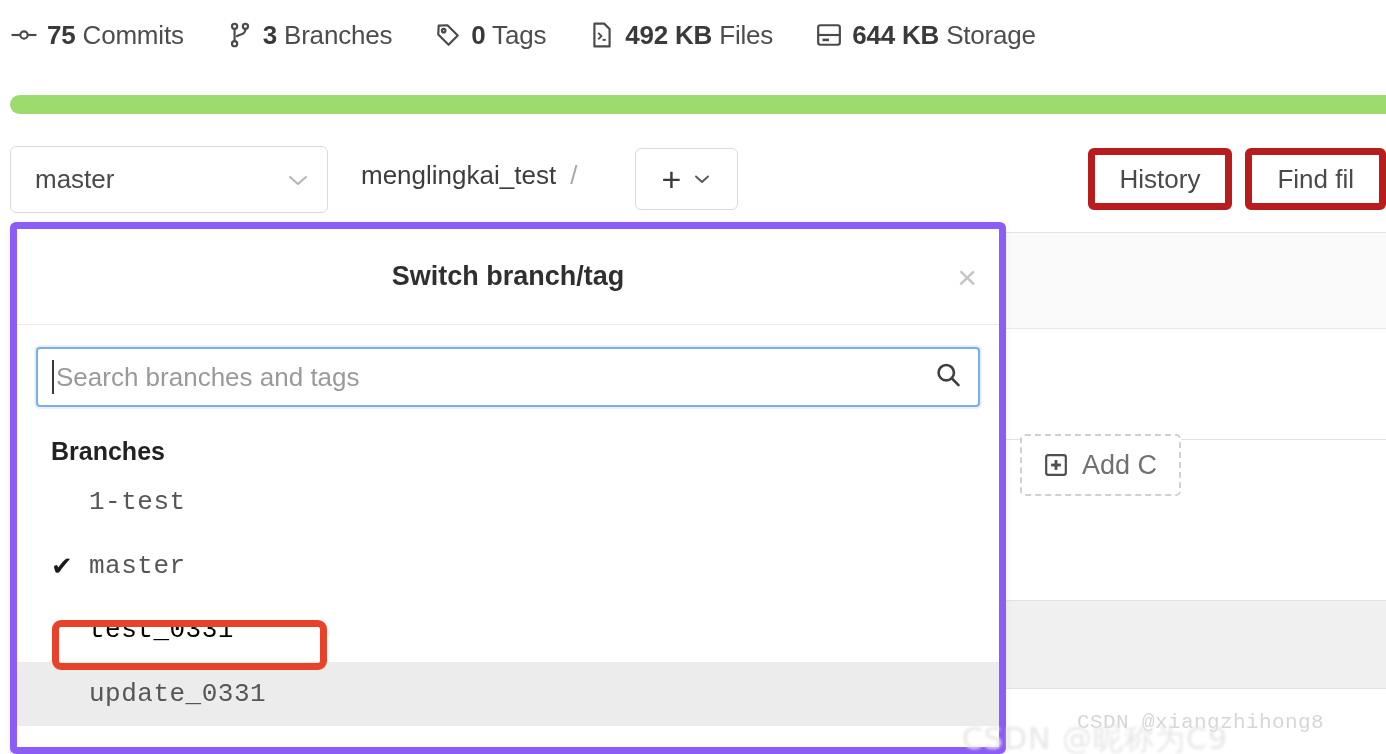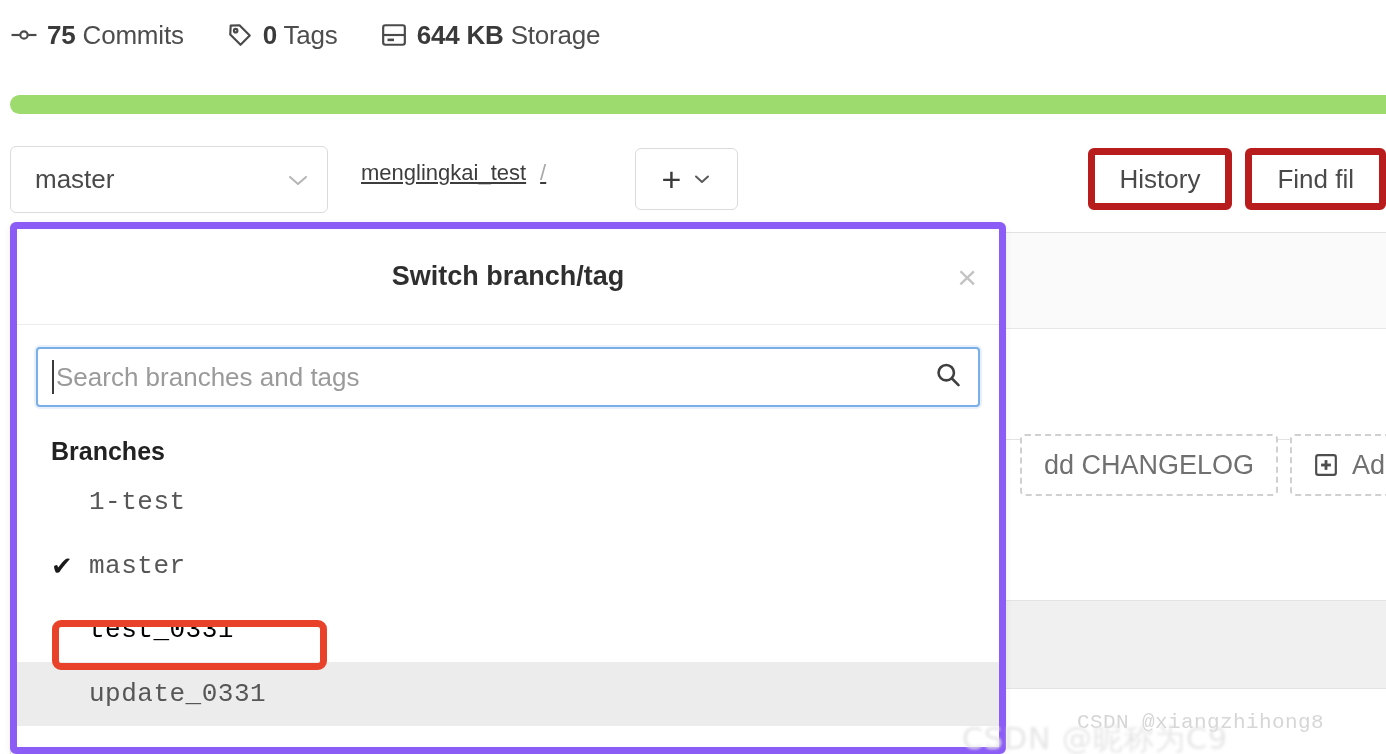--- a/index.html
+++ b/index.html
@@ -37,21 +37,21 @@
   .branch-select {
     position: absolute; left: 10px; top: 6px; width: 318px; height: 67px;
     border: 1px solid #dbdbdb; border-radius: 6px; background: #fff;
     display: flex; align-items: center; padding: 0 18px 0 24px;
   }
   .branch-select .label { font-size: 26px; color: #4a4a4a; flex: 1; }
   .branch-select .caret { color: #b5b5b5; font-size: 20px; line-height: 1; }
 
   .breadcrumb {
     position: absolute; left: 361px; top: 20px;
-    font-size: 22px; color: #3d3d3d; display: flex; align-items: center; gap: 14px; text-decoration: underline;
+    font-size: 26px; color: #3d3d3d; display: flex; align-items: center; gap: 14px;
   }
   .breadcrumb .sep { color: #a8a8a8; }
 
   .add-btn {
     position: absolute; left: 635px; top: 8px; width: 103px; height: 62px;
     border: 1px solid #dbdbdb; border-radius: 6px; background: #fff;
     display: flex; align-items: center; justify-content: center; gap: 12px;
   }
   .add-btn .plus { font-size: 34px; color: #3a3a3a; line-height: 1; font-weight: 400; }
   .add-btn .caret { font-size: 18px; color: #5a5a5a; line-height: 1; }
@@ -163,31 +163,53 @@
       <span class="ico">
         <svg width="26" height="26" viewBox="0 0 24 24" fill="none" stroke="currentColor" stroke-width="2">
           <circle cx="12" cy="12" r="3.4"></circle>
             <line x1="0.5" y1="12" x2="8.2" y2="12"></line>
             <line x1="15.8" y1="12" x2="23.5" y2="12"></line>
         </svg>
       </span>
       <span class="txt"><b>75</b> <span>Commits</span></span>
     </div>
 
+    <div class="stat">
+      <span class="ico">
+        <svg width="24" height="26" viewBox="0 0 20 24" fill="none" stroke="currentColor" stroke-width="2" stroke-linecap="round">
+          <circle cx="5" cy="4" r="2.4"></circle>
+            <circle cx="15" cy="4" r="2.4"></circle>
+            <circle cx="5" cy="20" r="2.4"></circle>
+          <line x1="5" y1="6.6" x2="5" y2="17.4"></line>
+          <path d="M15 6.6 C15 12 10 11 7.2 13"></path>
+        </svg>
+      </span>
+      <span class="txt"><b>3</b> <span>Branches</span></span>
+    </div>
 
     <div class="stat">
       <span class="ico">
         <svg width="26" height="26" viewBox="0 0 24 24" fill="none" stroke="currentColor" stroke-width="2" stroke-linejoin="round">
           <path d="M21 12.5 L12.5 21 L3 11.5 L3.4 3.4 L11.5 3 Z"></path>
           <circle cx="8" cy="8" r="1.6"></circle>
         </svg>
       </span>
       <span class="txt"><b>0</b> <span>Tags</span></span>
     </div>
 
+    <div class="stat">
+      <span class="ico">
+        <svg width="24" height="26" viewBox="0 0 20 24" fill="none" stroke="currentColor" stroke-width="2" stroke-linejoin="round">
+          <path d="M3 1.5 H12 L17 6.5 V22.5 H3 Z"></path>
+          <path d="M6.5 10 L9.5 13 L6.5 16" stroke-width="1.8" fill="none"></path>
+          <line x1="10.5" y1="16.5" x2="13.5" y2="16.5" stroke-width="1.8"></line>
+        </svg>
+      </span>
+      <span class="txt"><b>492 KB</b> <span>Files</span></span>
+    </div>
 
     <div class="stat">
       <span class="ico">
         <svg width="26" height="24" viewBox="0 0 24 22" fill="none" stroke="currentColor" stroke-width="2" stroke-linejoin="round">
           <rect x="2" y="2" width="20" height="18" rx="2"></rect>
           <line x1="2" y1="11" x2="22" y2="11"></line>
           <line x1="6" y1="15.5" x2="12" y2="15.5" stroke-width="2.4"></line>
         </svg>
       </span>
       <span class="txt"><b>644 KB</b> <span>Storage</span></span>
@@ -195,23 +217,20 @@
   </div>
 
   <div class="lang-bar"></div>
 
   <div class="bg-panel panel-a">
     <div class="panel-head"></div>
     <div class="panel-body"></div>
   </div>
 
   <div class="dashed-row">
-    <div class="dashed-btn">
-      <span>dd CHANGELOG</span>
-    </div>
     <div class="dashed-btn">
       <span class="bico">
         <svg width="24" height="24" viewBox="0 0 22 22" fill="none" stroke="currentColor" stroke-width="2">
           <rect x="2" y="2" width="18" height="18" rx="2"></rect>
           <line x1="11" y1="6.5" x2="11" y2="15.5" stroke-width="2.6"></line>
           <line x1="6.5" y1="11" x2="15.5" y2="11" stroke-width="2.6"></line>
         </svg>
       </span>
       <span>Add C</span>
     </div>

